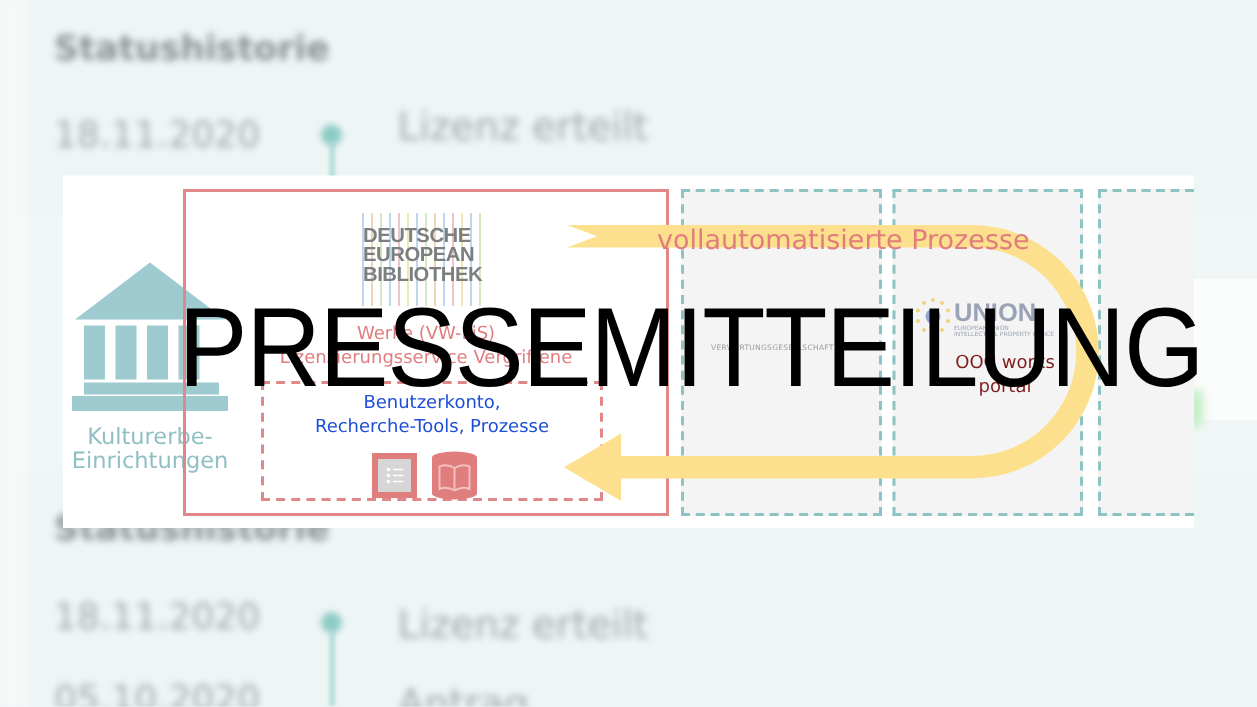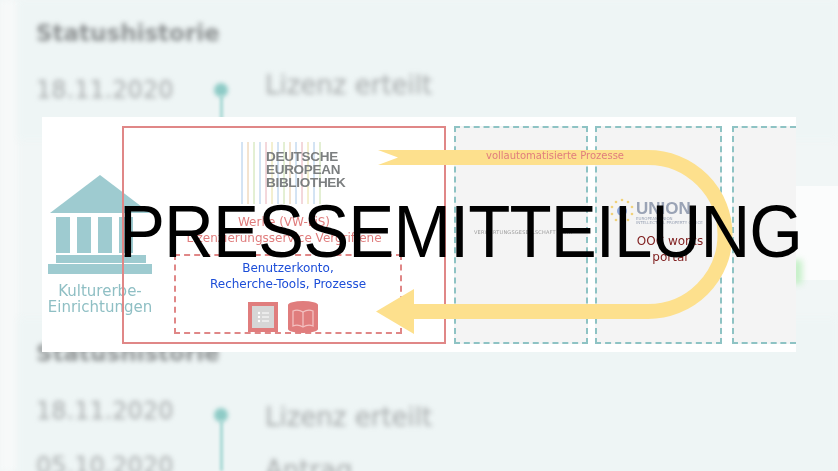--- a/index.html
+++ b/index.html
@@ -11,41 +11,41 @@
   .bg-title{position:absolute;left:36px;font-size:23px;font-weight:bold;color:#8b8f90;filter:blur(2.5px);}
   .bg-date{position:absolute;left:36px;font-size:24px;color:#a5a9aa;filter:blur(2.5px);}
   .bg-status{position:absolute;left:265px;font-size:26px;color:#a5a9aa;filter:blur(2.5px);}
   .bg-dot{position:absolute;left:214px;width:14px;height:14px;border-radius:50%;background:#8ecbc6;filter:blur(2px);}
   .bg-line{position:absolute;left:220px;width:3px;background:#a3d6d2;filter:blur(1.5px);}
   .bg-leftedge{position:absolute;left:0;top:0;bottom:0;width:18px;background:#f7f9f9;filter:blur(3px);}
 
   .diagram{position:absolute;left:42px;top:117px;width:754px;height:235px;background:#fff;}
   .dnb-box{position:absolute;left:80px;top:9px;width:324px;height:218px;border:2px solid #e08787;box-sizing:border-box;}
   .dnb-logo{position:absolute;left:196px;top:25px;width:92px;height:62px;}
-  .dnb-text{position:absolute;left:200px;top:33px;font-family:"Liberation Sans",sans-serif;font-weight:bold;font-size:13.5px;line-height:13px;color:#7c7f80;letter-spacing:-0.3px;padding-left:24px;}
+  .dnb-text{position:absolute;left:200px;top:33px;font-family:"Liberation Sans",sans-serif;font-weight:bold;font-size:13.5px;line-height:13px;color:#7c7f80;letter-spacing:-0.3px;}
   .service-title{position:absolute;left:80px;top:97px;width:324px;text-align:center;font-size:12px;line-height:16px;color:#e07d7d;}
   .inner-box{position:absolute;left:132px;top:137px;width:228px;height:80px;border:2px dashed #e08787;box-sizing:border-box;}
   .inner-text{position:absolute;left:132px;top:143px;width:228px;text-align:center;font-size:12px;line-height:16px;color:#1d4ed8;}
   .icon-list{position:absolute;left:206px;top:185px;width:30px;height:30px;background:#e07d7d;}
   .icon-list .inner{position:absolute;left:4px;top:4px;width:22px;height:22px;background:#d6d6d6;}
   .icon-db{position:absolute;left:245px;top:183px;width:32px;height:34px;}
   .partner-box{position:absolute;top:9px;height:218px;border:2px dashed #8ec3c4;box-sizing:border-box;background:#f4f4f4;}
   .p1{left:412px;width:134px;}
   .p2{left:553px;width:127px;}
   .p3{left:690px;width:64px;border-right:none;}
   .vgwort{position:absolute;left:436px;top:86px;font-family:"Liberation Sans",sans-serif;font-size:17px;color:#8c8c8c;letter-spacing:0.5px;}
   .vgwort-sub{position:absolute;left:432px;top:112px;font-size:5px;color:#9b9b9b;letter-spacing:0.2px;}
   .euipo{position:absolute;left:566px;top:80px;width:120px;height:30px;}
   .euipo-text{position:absolute;left:594px;top:82px;font-family:"Liberation Sans",sans-serif;font-weight:bold;font-size:17px;color:#9aa3b5;}
   .euipo-sub{position:absolute;left:594px;top:100px;font-size:4px;line-height:4px;color:#9aa3b5;}
   .ooc{position:absolute;left:583px;top:116px;width:90px;text-align:center;font-size:12px;line-height:16px;color:#7f1d1d;}
   .museum{position:absolute;left:4px;top:56px;width:108px;height:102px;}
   .museum-label{position:absolute;left:0px;top:166px;width:116px;text-align:center;font-size:15px;line-height:16px;color:#8fbfc4;}
   .arrow-svg{position:absolute;left:0;top:0;width:754px;height:235px;}
-  .arrow-label{position:absolute;left:396px;top:33px;font-size:10px;color:#e07d7d;margin-left:48px;}
+  .arrow-label{position:absolute;left:396px;top:33px;font-size:18px;color:#e07d7d;}
   .side-overlay{position:absolute;left:796px;top:186px;width:42px;height:94px;background:#fbfcfc;}
   .side-green{position:absolute;left:792px;top:260px;width:10px;height:24px;background:#c3efc6;filter:blur(3px);}
 
   .headline{position:absolute;left:119px;top:191px;font-family:"Liberation Sans",sans-serif;font-size:75px;line-height:80px;color:#000;letter-spacing:-1px;white-space:nowrap;transform:scaleX(0.92);transform-origin:left top;}
 </style>
 </head>
 <body>
 
 <div class="bg">
   <div class="bg-leftedge"></div>

